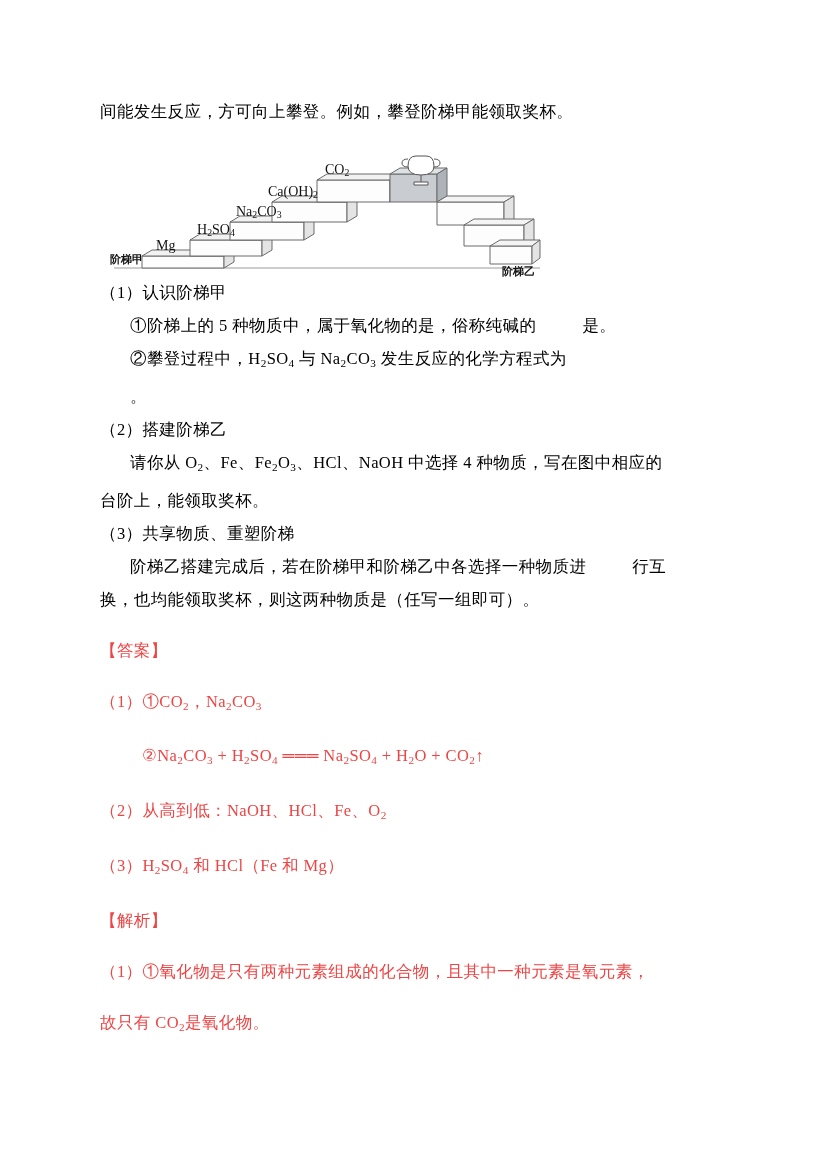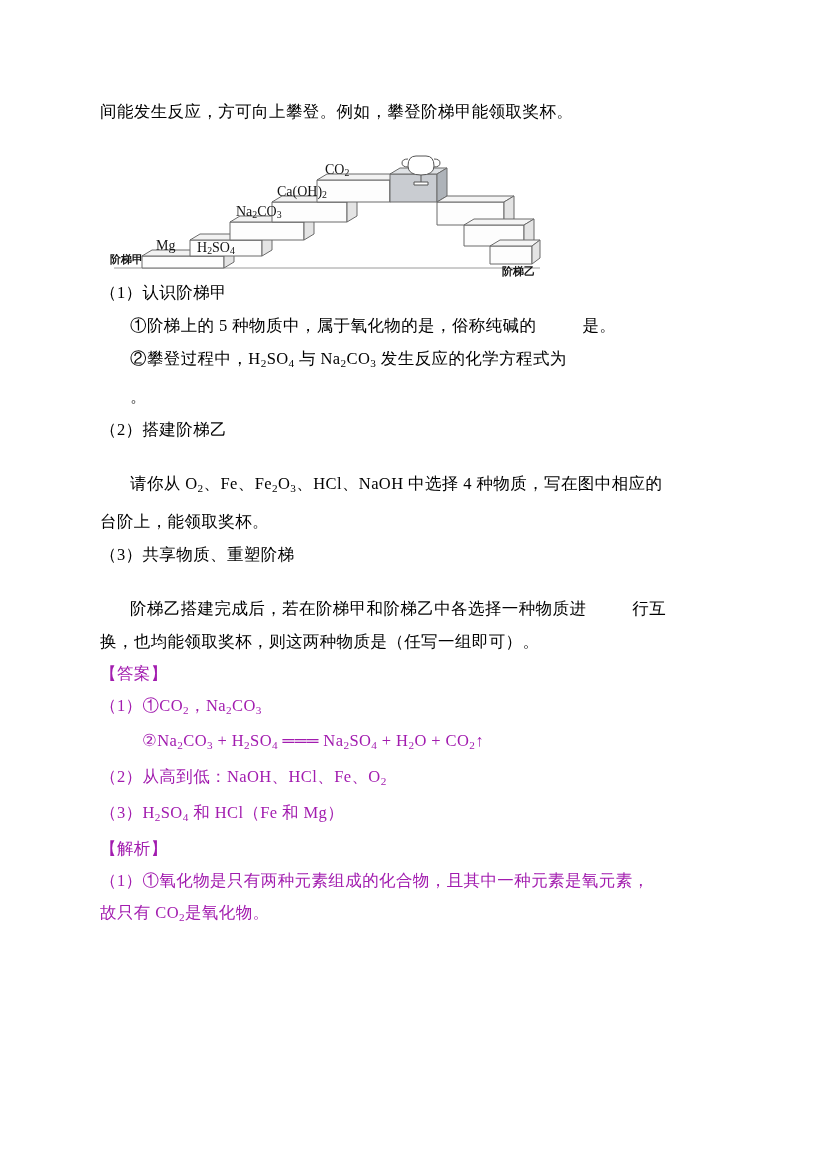--- a/index.html
+++ b/index.html
@@ -22,23 +22,23 @@
     padding: 95px 116px 0 100px;
   }
   .line {
     font-size: 16.5px;
     line-height: 33px;
     letter-spacing: 0.4px;
     white-space: pre-wrap;
   }
   .indent1 { text-indent: 0; }
   .indent2 { padding-left: 30px; }
-  .indent3 { padding-left: 30px; margin-top: 21px; }
+  .indent3 { padding-left: 30px; }
   sub { font-size: 0.68em; vertical-align: -0.25em; }
-  .red { color: #a21caf; }
+  .red { color: #ef4444; margin-top: 19px; }
   .ans-block .line { line-height: 32px; }
   .gap { display: inline-block; width: 46px; }
 
   
   .figure {
     position: relative;
     width: 430px;
     height: 130px;
     margin: 12px 0 6px 12px;
   }
@@ -106,23 +106,23 @@
       <g stroke="#555" fill="none" stroke-width="1">
         <path d="M296,26 q0,-10 8,-10 h10 q8,0 8,10 q0,9 -13,9 q-13,0 -13,-9z" fill="#ffffff"></path>
         <path d="M296,19 q-6,0 -6,4 q0,4 6,4"></path>
         <path d="M322,19 q6,0 6,4 q0,4 -6,4"></path>
         <line x1="309" y1="35" x2="309" y2="42"></line>
         <path d="M302,42 h14 v3 h-14z" fill="#ffffff"></path>
       </g>
     </svg>
 
     <span class="fig-label" style="left:44px; top:98px;">Mg</span>
-    <span class="fig-label" style="left:85px; top:100px;">H<sub>2</sub>SO<sub>4</sub></span>
+    <span class="fig-label" style="left:85px; top:82px;">H<sub>2</sub>SO<sub>4</sub></span>
     <span class="fig-label" style="left:124px; top:64px;">Na<sub>2</sub>CO<sub>3</sub></span>
-    <span class="fig-label" style="left:165px; top:44px;">Ca(OH)<sub>2</sub></span>
+    <span class="fig-label" style="left:156px; top:44px;">Ca(OH)<sub>2</sub></span>
     <span class="fig-label" style="left:213px; top:22px;">CO<sub>2</sub></span>
 
     <span class="fig-label cn" style="left:-2px; top:112px;">阶梯甲</span>
     <span class="fig-label cn" style="left:390px; top:124px;">阶梯乙</span>
   </div>
 
   <div>
     <div class="line">（1）认识阶梯甲</div>
     <div class="line indent2">①阶梯上的 5 种物质中，属于氧化物的是，俗称纯碱的<span class="gap"></span>是。</div>
     <div class="line indent2">②攀登过程中，H<sub>2</sub>SO<sub>4</sub> 与 Na<sub>2</sub>CO<sub>3</sub> 发生反应的化学方程式为</div>

